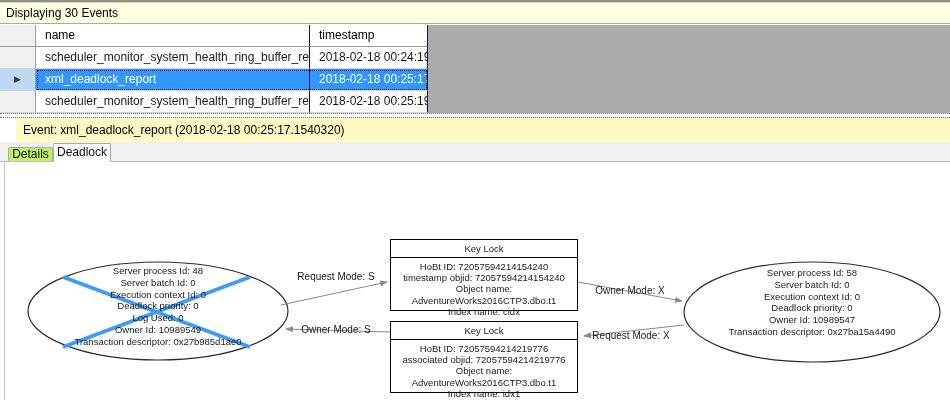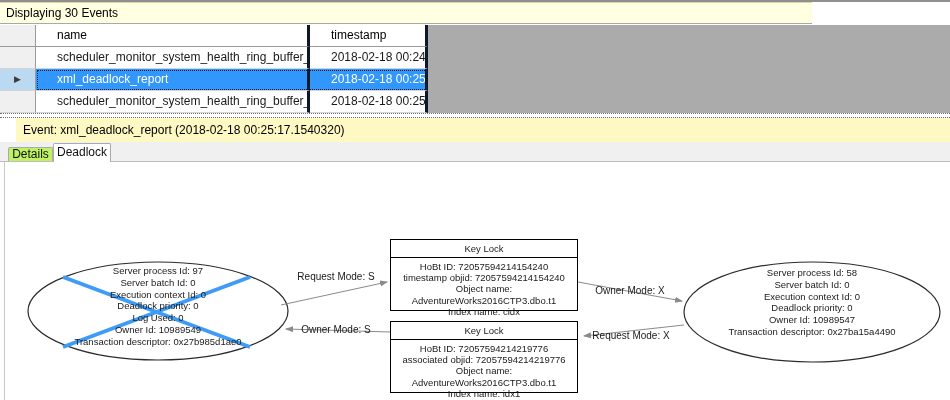--- a/index.html
+++ b/index.html
@@ -4,33 +4,33 @@
 <style>
   * { margin:0; padding:0; box-sizing:border-box; }
   html,body { width:950px; height:400px; }
   body { font-family:"Liberation Sans", sans-serif; background:#fff; position:relative; overflow:hidden; }
   #app { position:absolute; top:0; left:0; width:950px; height:400px; background:#fff; }
 
   
   .top-strip { position:absolute; top:0; left:0; width:950px; height:2px; background:#8f8f8f; }
 
   
-  .info-bar { position:absolute; top:2px; left:0; width:812px; height:22px; background:#FFFFE1;
+  .info-bar { position:absolute; top:2px; left:0; width:950px; height:22px; background:#FFFFE1;
               border-top:1px solid #d8d8a8; border-bottom:1px solid #a9a9a9;
               font-size:12px; color:#000; line-height:20px; padding-left:6px; }
 
   
   .table-block { position:absolute; top:25px; left:0; width:950px; height:88px; background:#ABABAB; }
   .trow { display:flex; height:22px; }
   .gut { width:36px; background:#F0F0F0; border-right:1px solid #9a9a9a; border-bottom:1px solid #d4d4d4;
          display:flex; align-items:center; justify-content:center; }
   .cells { display:flex; }
   .c1 { width:274px; } .c2 { width:118px; }
-  .cell { background:#fff; border-right:3px solid #0f172a; border-bottom:1px solid #d4d4d4;
-          font-size:12px; color:#1a1a1a; line-height:21px; padding-left:21px; white-space:nowrap; overflow:hidden; }
+  .cell { background:#fff; border-right:1px solid #0f172a; border-bottom:1px solid #d4d4d4;
+          font-size:12px; color:#1a1a1a; line-height:21px; padding-left:9px; white-space:nowrap; overflow:hidden; }
   .hdr .cell { color:#000; border-bottom:1px solid #9a9a9a; }
   .hdr .gut { border-bottom:1px solid #9a9a9a; }
   .sel .cell { background:#3297FD; color:#fff; }
   .sel .cells { outline:1px dotted #123; outline-offset:-2px; }
   .sel .gut { background:#BCD9F2; }
   .row-marker { font-size:9px; color:#3a3a3a; line-height:9px; }
 
   
   .splitter { position:absolute; top:113px; left:0; width:950px; height:5px; background:#fff;
               border-top:1px dotted #6f6f6f; border-bottom:1px dotted #6f6f6f; cursor:row-resize; }
@@ -137,21 +137,21 @@
     <line x1="63" y1="115" x2="250" y2="185" stroke="#3E9CF6" stroke-width="4"></line>
     <line x1="250" y1="115" x2="63" y2="185" stroke="#3E9CF6" stroke-width="4"></line>
 
     <line x1="281" y1="143" x2="387" y2="120" stroke="#8a8a8a" stroke-width="1" marker-end="url(#arr)"></line>
     <line x1="390" y1="170" x2="286" y2="167" stroke="#8a8a8a" stroke-width="1" marker-end="url(#arr)"></line>
     <line x1="578" y1="120" x2="682" y2="139" stroke="#8a8a8a" stroke-width="1" marker-end="url(#arr)"></line>
     <line x1="684" y1="163" x2="584" y2="174" stroke="#8a8a8a" stroke-width="1" marker-end="url(#arr)"></line>
   </svg>
 
   <div class="node-text node-left-text">
-    <div>Server process Id: 97</div>
+    <div>Server process Id: 48</div>
     <div>Server batch Id: 0</div>
     <div>Execution context Id: 0</div>
     <div>Deadlock priority: 0</div>
     <div>Log Used: 0</div>
     <div>Owner Id: 10989549</div>
     <div>Transaction descriptor: 0x27b985d1ae0</div>
   </div>
 
   <div class="node-text node-right-text">
     <div>Server process Id: 58</div>

